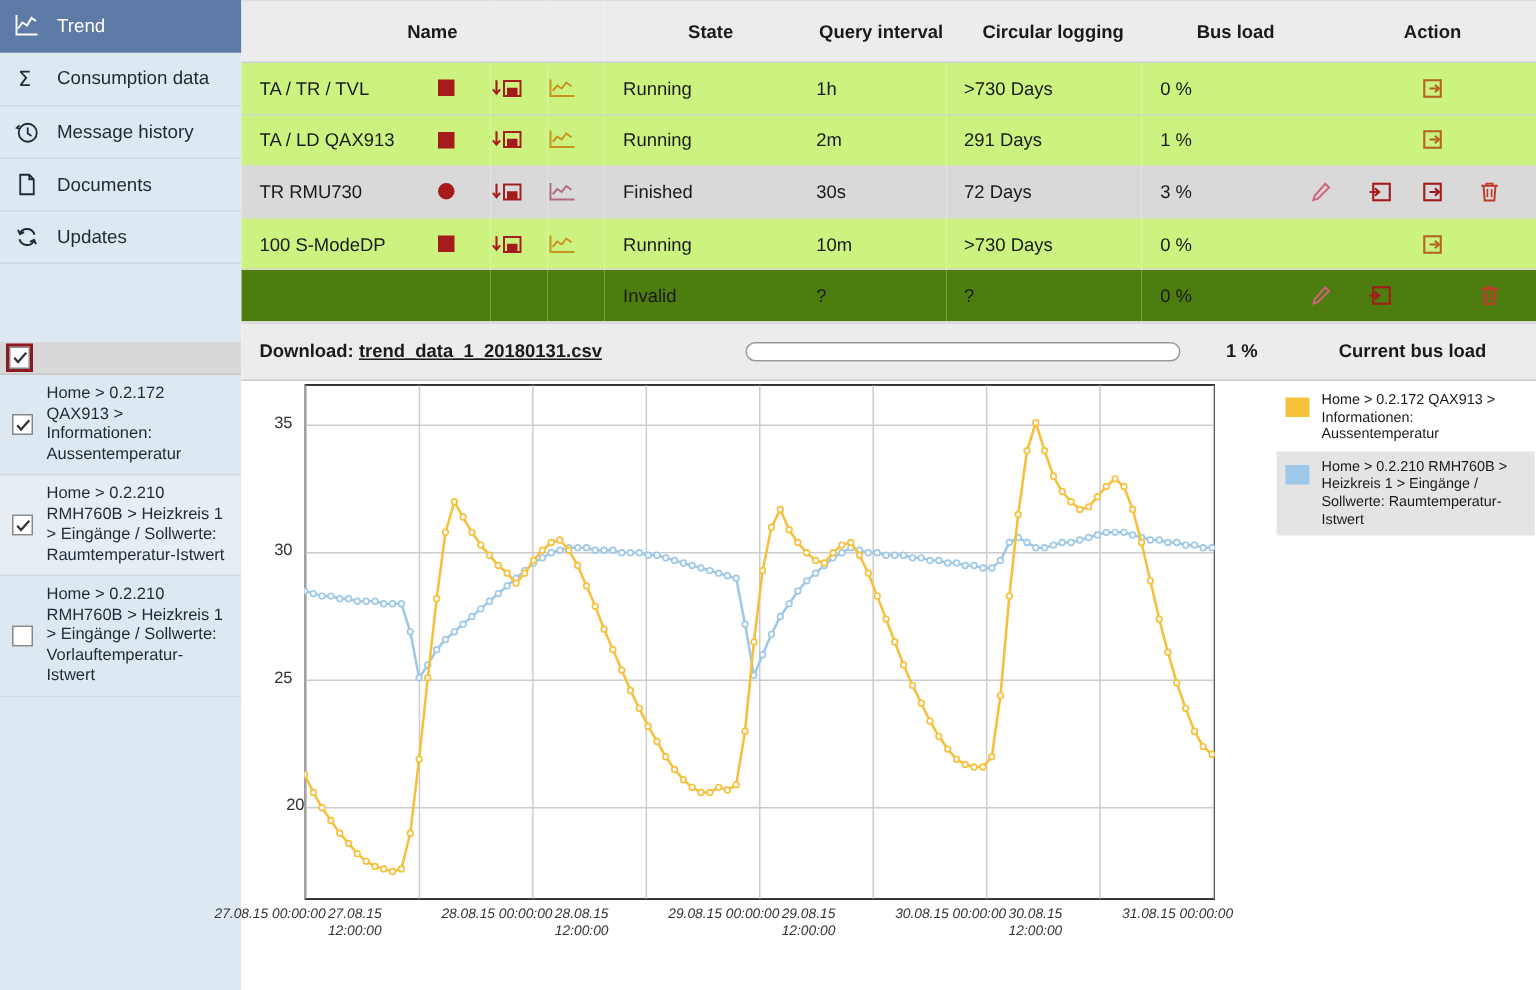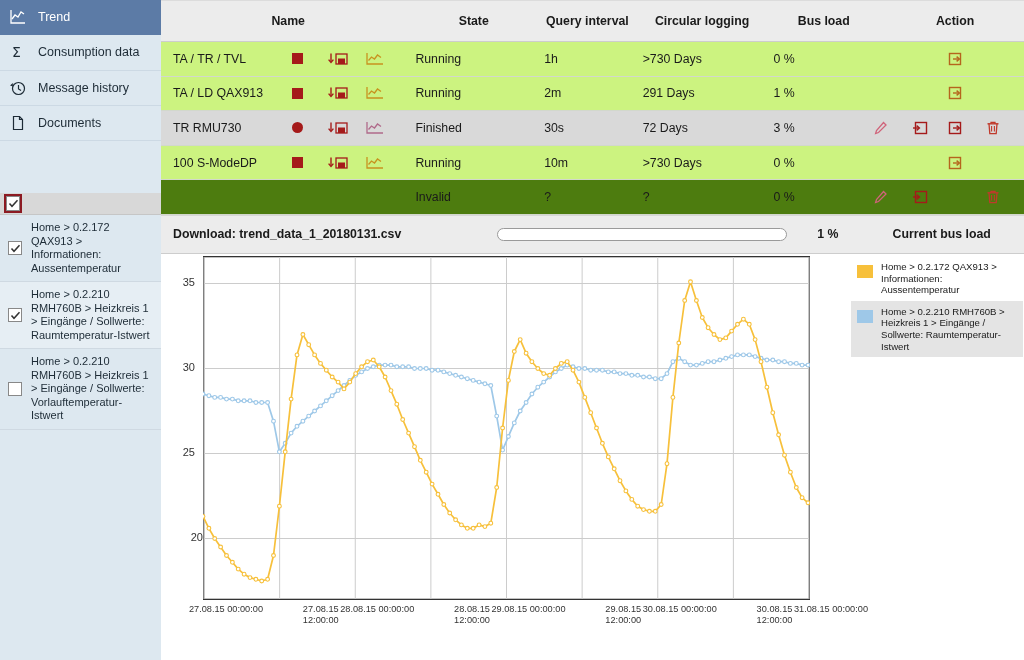--- a/index.html
+++ b/index.html
@@ -88,40 +88,40 @@
   .sq-stop { width: 11px; height: 11px; background: #a51a1a; display: inline-block; }
   .ci-stop { width: 11px; height: 11px; background: #a51a1a; border-radius: 50%; display: inline-block; }
 
   
   .dlbar {
     width: 863px; height: 39px; background: #ececec;
     border-bottom: 1px solid #cdcdcd; border-top: 1px solid #d7d7d7;
     display: flex; align-items: center; font-size: 12.3px; font-weight: bold; color: #1a1a1a;
   }
   .dl-label { padding-left: 12px; }
-  .dl-label .fname { font-weight: bold; }
+  .dl-label .fname { font-weight: bold; text-decoration: underline; }
   .progress {
     width: 290px; height: 13px; margin-left: 96px;
     background: #ffffff; border: 1px solid #9a9a9a; border-radius: 7px; overflow: hidden;
     position: relative;
   }
   .progress .fill { height: 100%; background: #b3e06a; border-radius: 7px 0 0 7px; }
   .dl-pct { margin-left: 30px; }
   .dl-busload { margin-left: 54px; }
 
   
   .chart-wrap { position: relative; width: 863px; flex: 1; background: #fff; }
   .legend { position: absolute; left: 690px; top: 2px; width: 172px; }
   .legend-row { display: flex; gap: 8px; align-items: flex-start; padding: 5px 4px 5px 6px; font-size: 9.6px; line-height: 11.6px; color: #1a1a1a; }
   .legend-row.alt { background: #e4e4e4; }
   .sw { width: 16px; height: 13px; flex: 0 0 16px; margin-top: 4px; }
 
   .plot { position: absolute; left: 42px; top: 2px; }
   .ylab { position: absolute; font-size: 11px; color: #333; text-align: right; width: 26px; }
-  .xlab { position: absolute; font-size: 9.2px; color: #333; text-align: right; width: 120px; line-height: 11px; }
+  .xlab { position: absolute; font-size: 9.2px; color: #333; text-align: left; width: 120px; line-height: 11px; font-style: italic; }
 </style>
 </head>
 <body>
 
 <div class="app">
 
   <div class="sidebar">
     <div class="nav">
 
       <div class="nav-item active">
@@ -158,20 +158,31 @@
         <span class="nav-icon">
           <svg width="16" height="16" viewBox="0 0 16 16">
               <path d="M3.5 1.5h6l3 3v10h-9z" fill="none" stroke="#1d2b36" stroke-width="1.2"></path>
               <path d="M9.5 1.5v3h3" fill="none" stroke="#1d2b36" stroke-width="1.2"></path>
             </svg>
         </span>
         <span>Documents</span>
       </div>
 
 
+      <div class="nav-item">
+        <span class="nav-icon">
+          <svg width="16" height="16" viewBox="0 0 16 16">
+              <path d="M13 6.5A5.2 5.2 0 0 0 3.3 5.6" fill="none" stroke="#1d2b36" stroke-width="1.3"></path>
+              <path d="M3 9.5a5.2 5.2 0 0 0 9.7.9" fill="none" stroke="#1d2b36" stroke-width="1.3"></path>
+              <path d="M2 3.2 L3.3 6.1 L6 4.7" fill="none" stroke="#1d2b36" stroke-width="1.3"></path>
+              <path d="M14 12.8 L12.7 9.9 L10 11.3" fill="none" stroke="#1d2b36" stroke-width="1.3"></path>
+            </svg>
+        </span>
+        <span>Updates</span>
+      </div>
     </div>
 
     <div class="nav-gap"></div>
 
     <div class="chk-head">
       <span class="cb red-frame">
         <svg width="11" height="11" viewBox="0 0 11 11">
             <polyline points="1.5,5.5 4,8.3 9.5,2.2" fill="none" stroke="#333" stroke-width="1.5"></polyline>
           </svg>
       </span>

